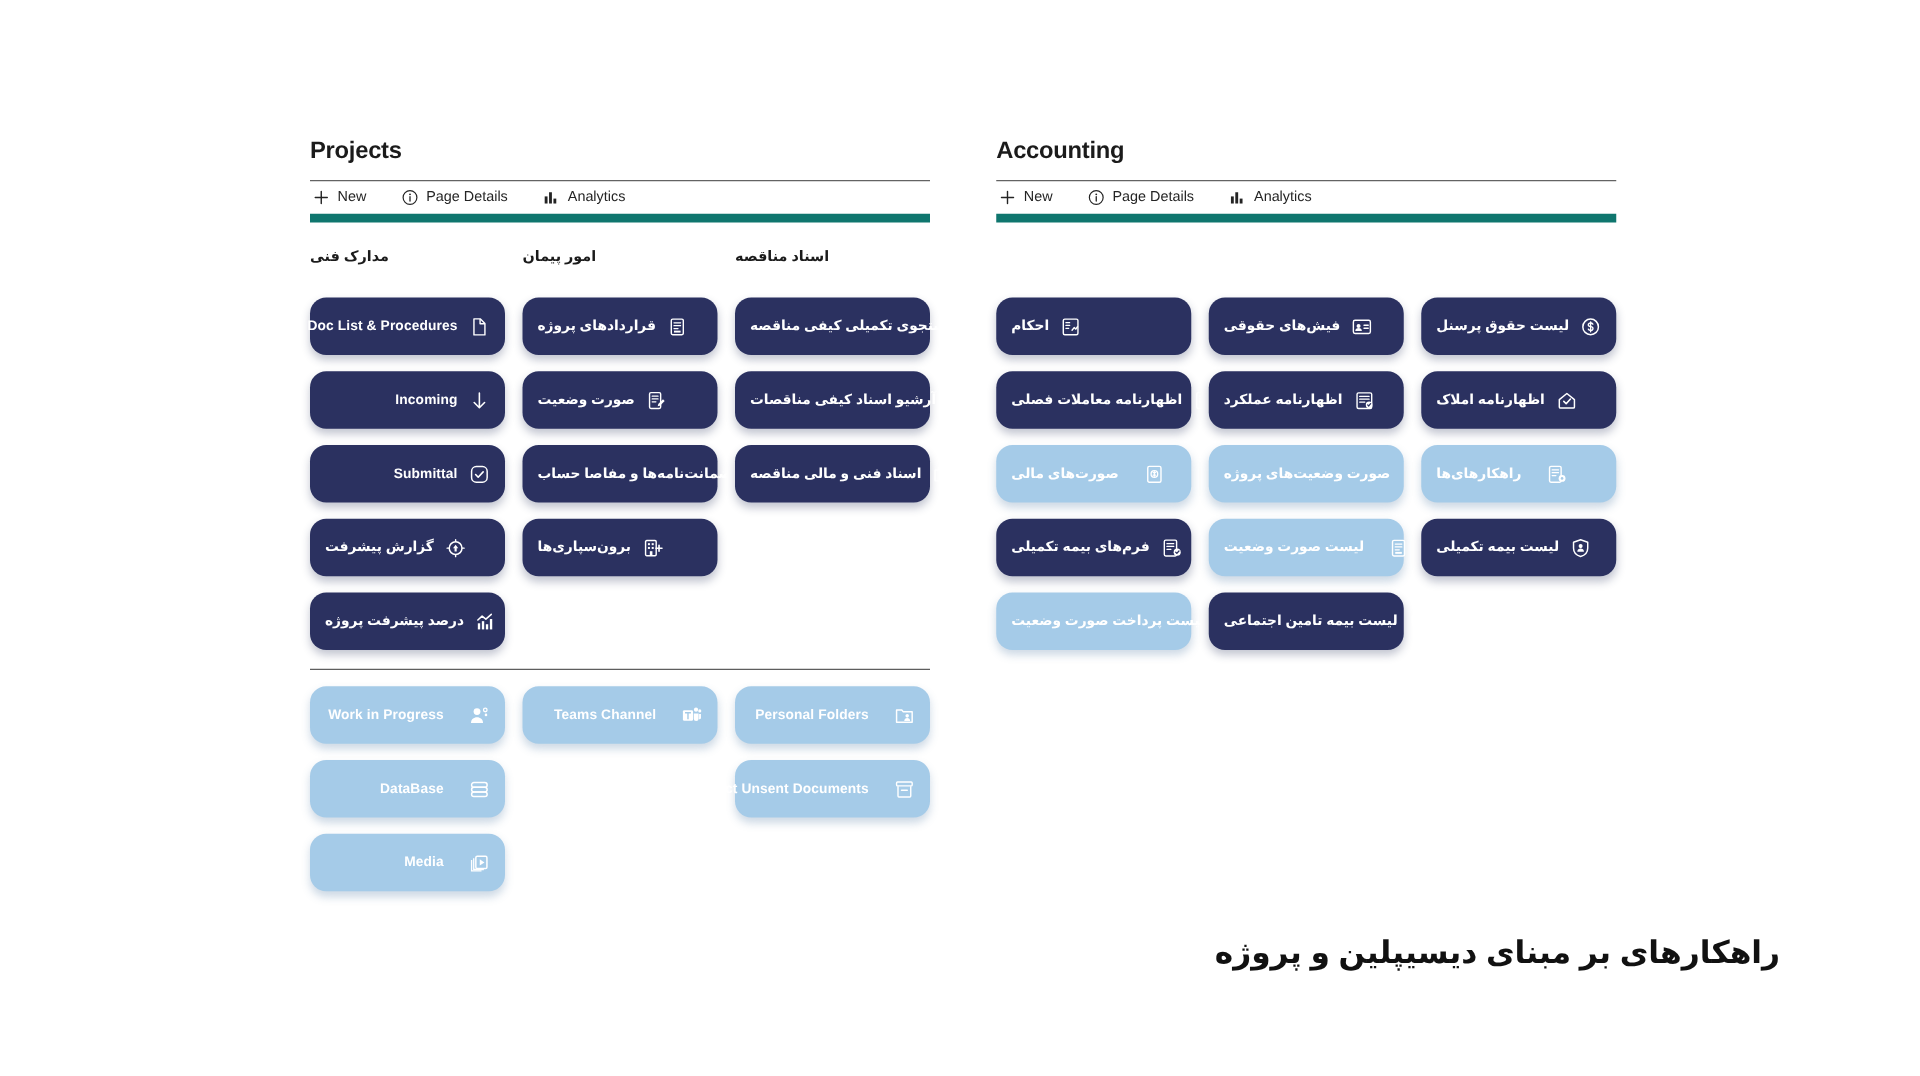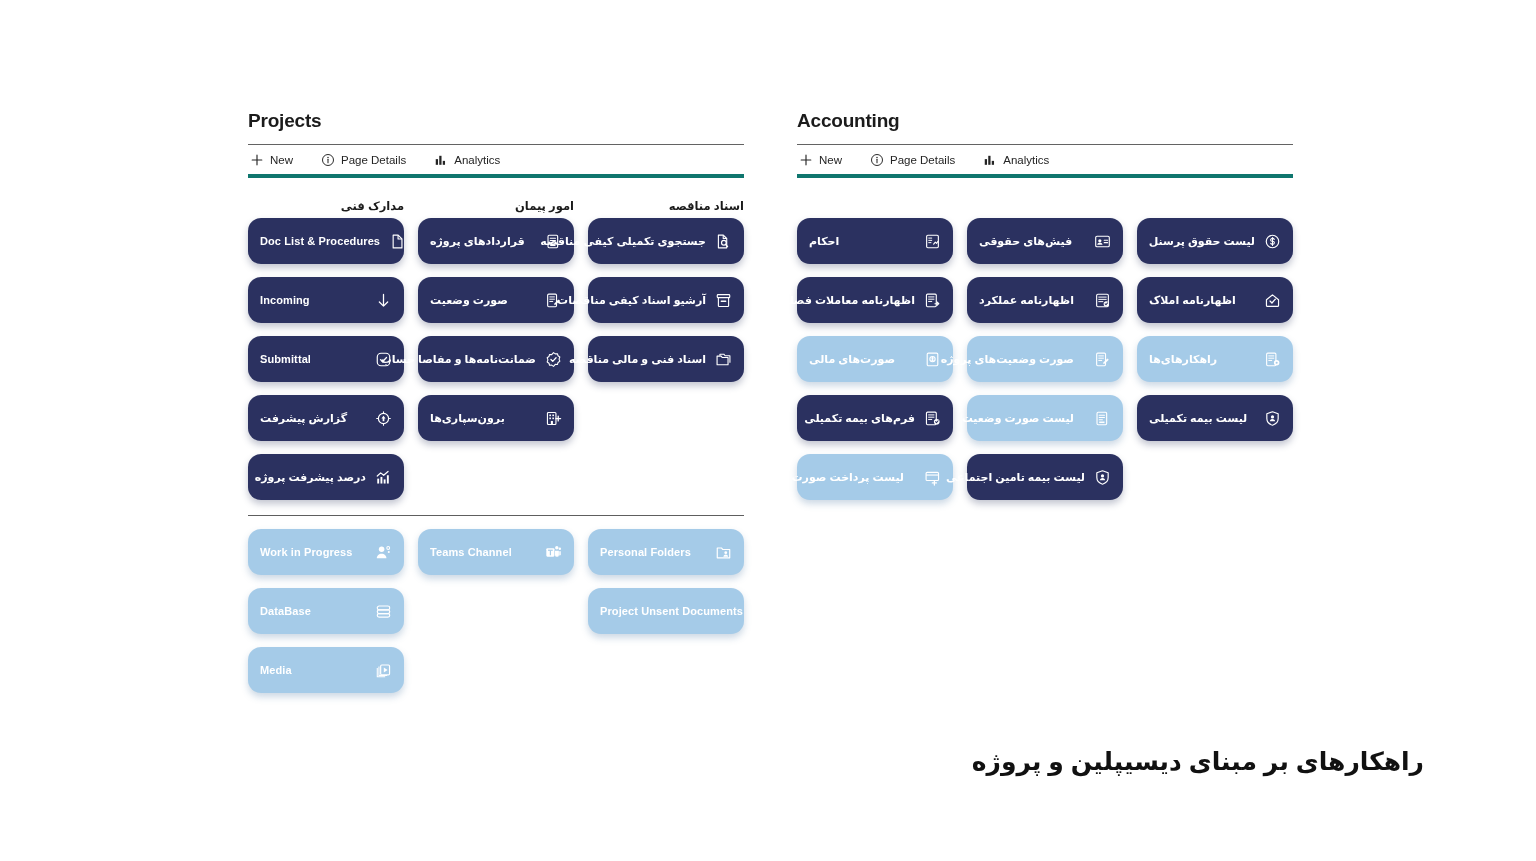--- a/index.html
+++ b/index.html
@@ -16,41 +16,41 @@
   
   .webpart{position:absolute;width:496px;}
   #wp-projects{left:248px;top:110px;}
   #wp-accounting{left:797px;top:110px;}
 
   .wp-title{
     font-size:19px;font-weight:bold;color:#1b1b1b;
     letter-spacing:-.2px;line-height:22px;margin:0 0 12px 0;
   }
   .wp-toolbar{
-    border-top:1px solid #636363;border-bottom:4px solid #0f766e;
+    border-top:1px solid #636363;border-bottom:7px solid #0f766e;
     height:34px;display:flex;gap:28px;
     padding:0 2px;box-sizing:border-box;
   }
   .tb-cmd{display:flex;align-items:center;gap:6px;height:100%;cursor:pointer;}
   .tb-cmd .tb-label{font-size:11.5px;color:#242424;line-height:12px;white-space:nowrap;}
   .tb-ico{width:14px;height:14px;display:block;flex:0 0 14px;}
 
   
   .cols{display:flex;gap:14px;margin-top:18px;}
   .col{width:156px;display:flex;flex-direction:column;}
   .col-head{
     font-size:11.5px;font-weight:bold;color:#1b1b1b;
-    text-align:right;height:20px;line-height:20px;
-    margin-bottom:2px;direction:rtl;white-space:nowrap;
+    text-align:left;height:20px;line-height:20px;
+    margin-bottom:22px;direction:rtl;white-space:nowrap;
   }
   .col-head.blank{visibility:hidden;}
 
   .tile{
     height:46px;border-radius:13px;
-    display:flex;align-items:center;justify-content:space-between;
+    display:flex;align-items:center;justify-content:flex-end;
     gap:9px;margin-bottom:13px;
     box-shadow:0 4px 7px rgba(40,50,90,.28);
     cursor:pointer;box-sizing:border-box;padding:0 12px;
     direction:rtl;
   }
   .tile.dark{background:#2b3160;}
   .tile.light{background:#a5cbe8;box-shadow:0 4px 7px rgba(90,130,170,.30);gap:20px;}
   .tile .t-label{
     font-size:11px;color:#ffffff;font-weight:bold;
     line-height:13px;white-space:nowrap;letter-spacing:.1px;

